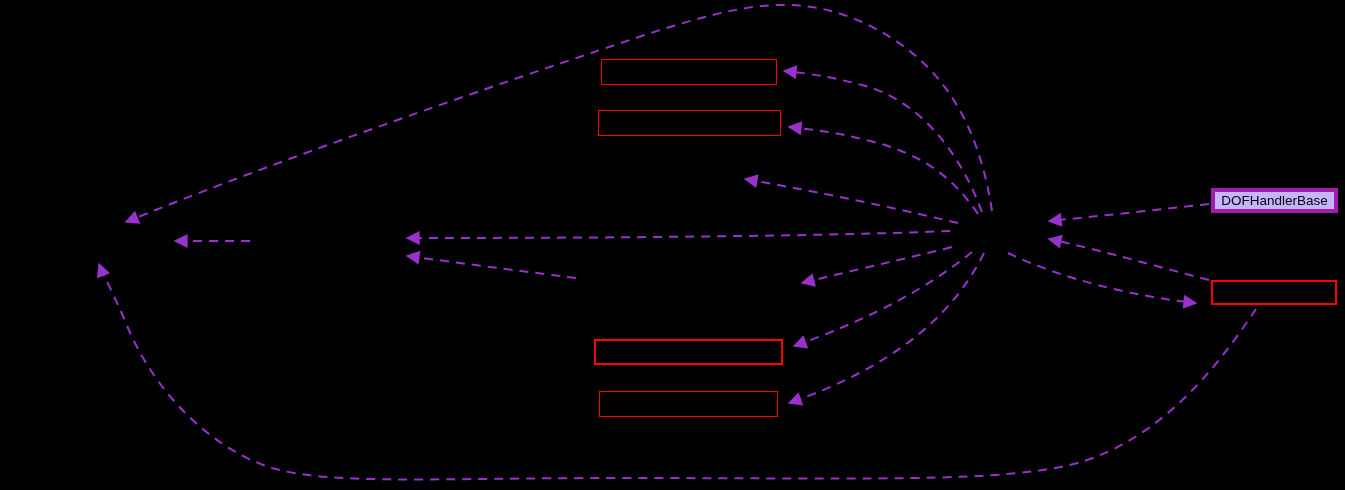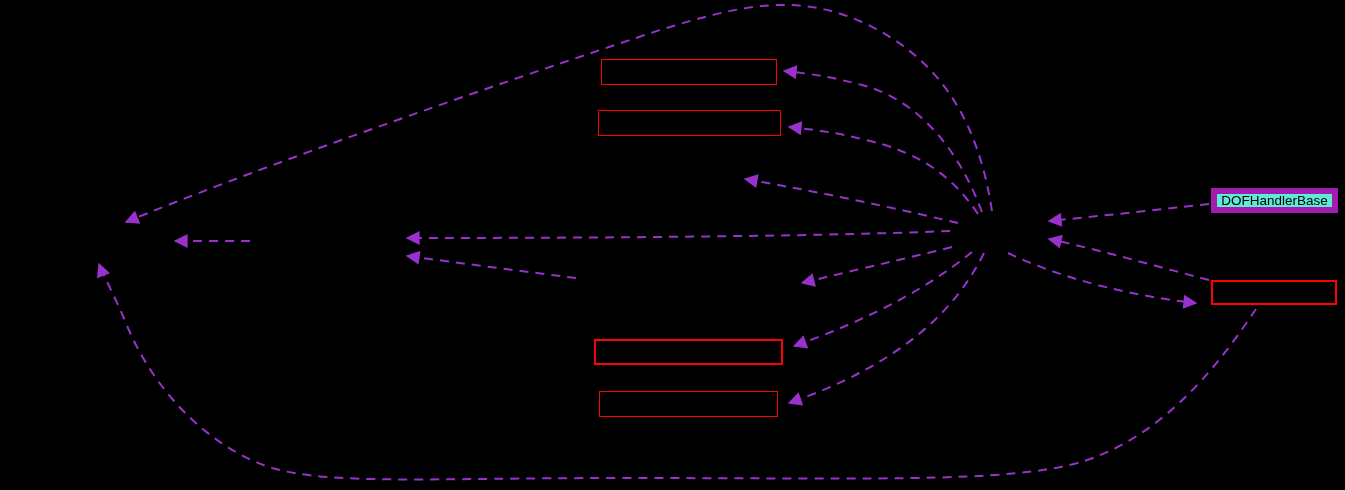--- a/index.html
+++ b/index.html
@@ -23,22 +23,22 @@
     box-sizing: border-box;
     display: flex;
     align-items: center;
     justify-content: center;
     font-size: 13.5px;
     line-height: 1;
     white-space: nowrap;
     overflow: hidden;
   }
   .node.filled-gray {
-    background: #5eead4;
-    border: 6px solid #a21caf;
+    background: #c4b5fd;
+    border: 4px solid #a21caf;
     color: #000000;
     text-align: right;
   }
   .node.red-outline {
     background: transparent;
     border: 1.5px solid #ff0000;
     color: #000000;
   }
   .node.red-outline-bold {
     background: transparent;

